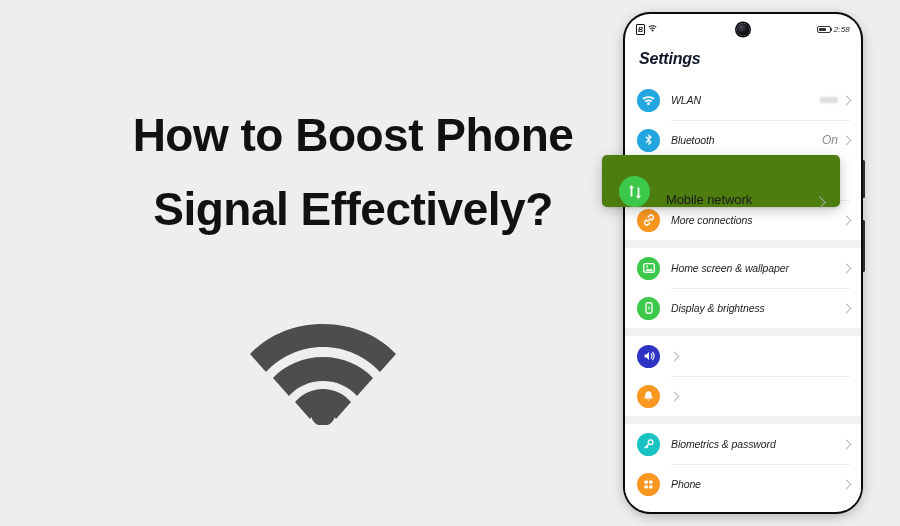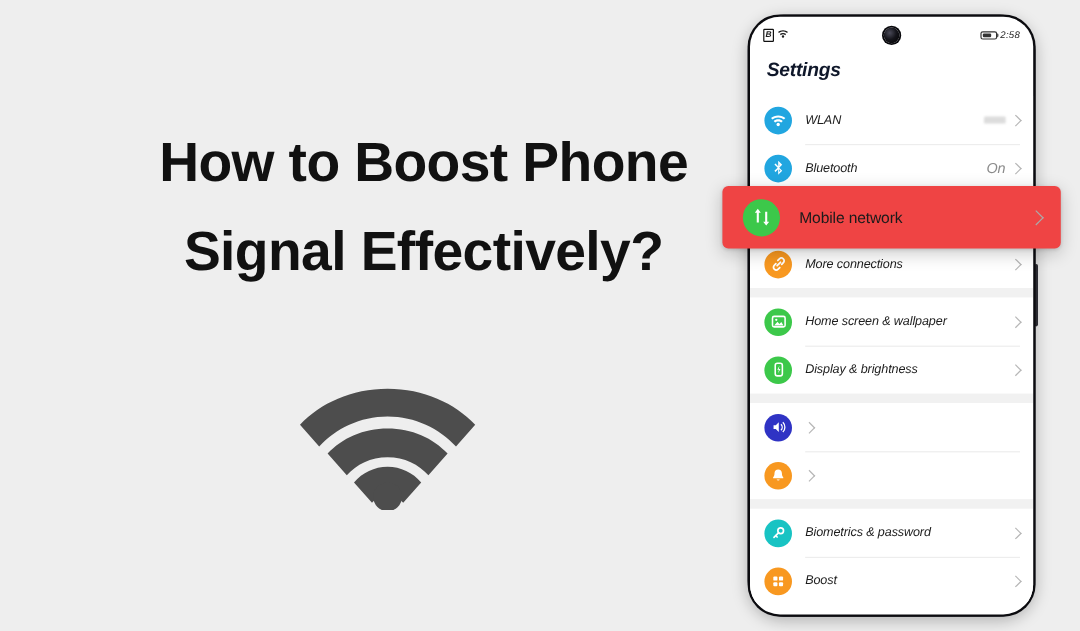--- a/index.html
+++ b/index.html
@@ -126,24 +126,24 @@
     display:inline-block;width:18px;height:6px;background:#dcdcdc;border-radius:1px;
     filter:blur(1px);
   }
   .chev{
     width:6px;height:6px;border-right:1.3px solid #b6b6b6;border-top:1.3px solid #b6b6b6;
     transform:rotate(45deg);flex:0 0 auto;
   }
 
   
   .hi-card{
-    position:absolute;left:602px;top:155px;width:282px;height:52px;
-    background:#ef4444;border-radius:5px;
+    position:absolute;left:602px;top:155px;width:238px;height:52px;
+    background:#4d7c0f;border-radius:5px;
     box-shadow:0 4px 14px rgba(0,0,0,.20), 0 1px 3px rgba(0,0,0,.12);
-    display:flex;align-items:center;
+    display:flex;align-items:flex-end;
     padding:0 16px 0 17px;box-sizing:border-box;
     z-index:30;
   }
   .hi-card .ic{width:31px;height:31px;flex:0 0 31px;margin-right:16px;}
   .hi-card .row-label{font-size:13px;color:#1b1b1b;}
   .hi-card .chev{width:8px;height:8px;border-width:1.6px;border-color:#aaa;}
 </style>
 </head>
 <body>
 
@@ -321,21 +321,21 @@
                 <span class="ic" style="background: rgb(248, 152, 32);">
                   <svg width="13" height="13" viewBox="0 0 16 16">
                     <g fill="#fff">
                       <rect x="3" y="3" width="4.2" height="4.2" rx="1"></rect>
                       <rect x="8.8" y="3" width="4.2" height="4.2" rx="1"></rect>
                       <rect x="3" y="8.8" width="4.2" height="4.2" rx="1"></rect>
                       <rect x="8.8" y="8.8" width="4.2" height="4.2" rx="1"></rect>
                     </g>
                   </svg>
                 </span>
-                <span class="row-label">Boost</span>
+                <span class="row-label">Phone</span>
                 <span class="chev"></span>
               </div>
             </div>
           </div>
 
       </div>
     </div>
   </div>
 
   <div class="hi-card">

